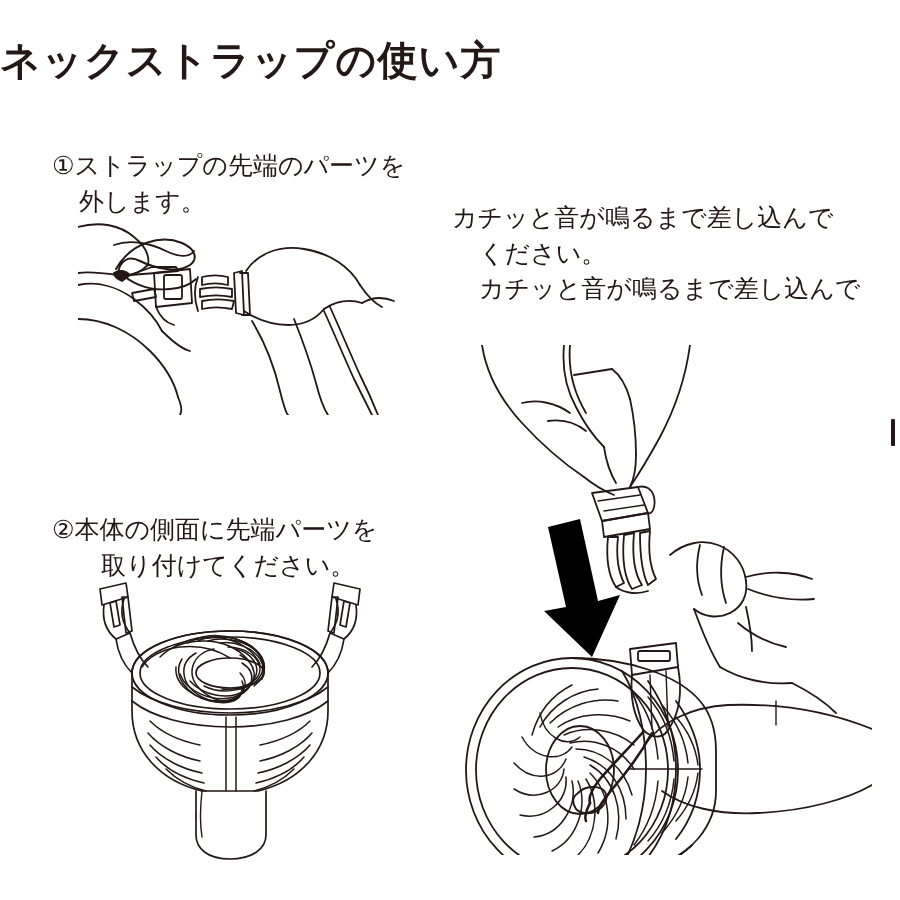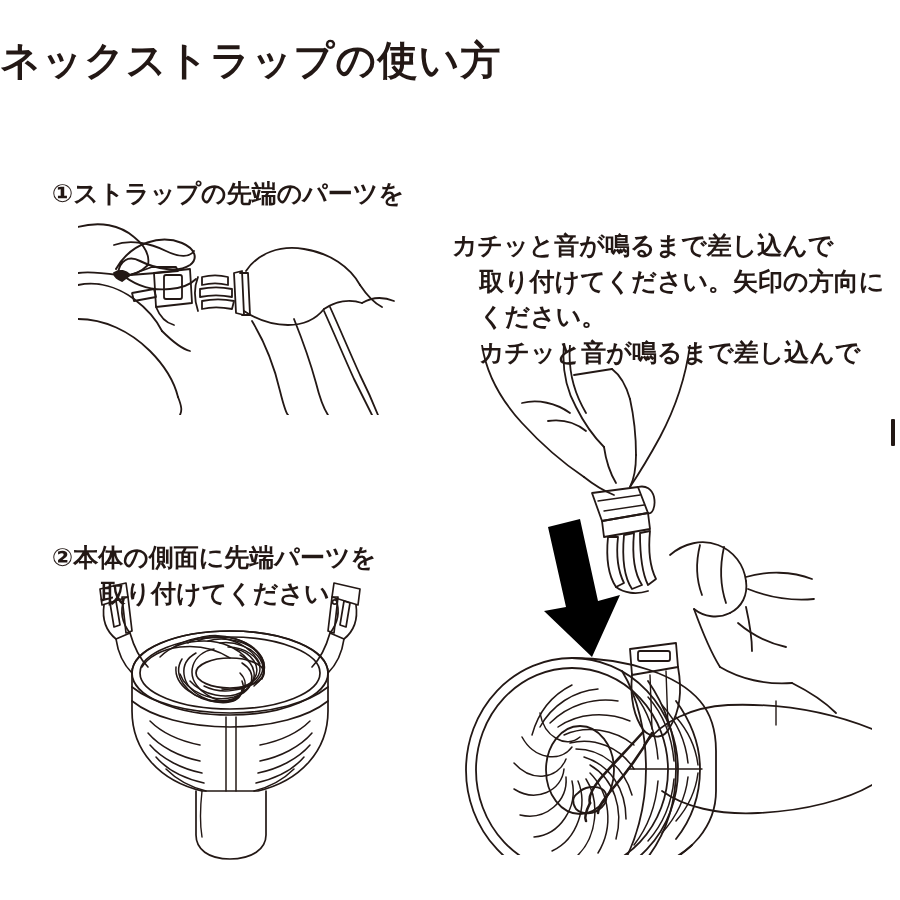--- a/index.html
+++ b/index.html
@@ -30,25 +30,24 @@
     color: #231815;
     line-height: 1.2;
     white-space: nowrap;
   }
 
   
   .step-text {
     position: absolute;
     color: #231815;
     font-size: 25px;
-    font-weight: 700;
+    font-weight: 400;
     line-height: 1.42;
     letter-spacing: 0px;
     white-space: nowrap;
-    margin-top: 28px;
   }
   .step-text .line {
     display: block;
   }
   .step-text .line.indent {
     padding-left: 27px;
   }
 
   #step1-text { left: 52px; top: 148px; }
   #step2-text { left: 52px; top: 512px; text-align: center; }
@@ -79,20 +78,21 @@
 </style>
 </head>
 <body>
 
 <div id="page">
 
   <div class="title">ネックストラップの使い方</div>
 
   <div class="step-text" id="step1-text">
     <span class="line">①ストラップの先端のパーツを</span>
+    <span class="line indent">外します。</span>
   </div>
 
   <div class="illus" id="illus-step1">
     <svg width="320" height="200" viewBox="0 0 320 200" fill="none" stroke="#231815" stroke-width="1.8" stroke-linecap="round" stroke-linejoin="round">
 
       <path d="M0 12 C22 6 42 10 56 22 C66 30 72 40 70 50"></path>
       <path d="M70 50 C62 58 52 62 40 60 C26 58 12 56 0 58"></path>
       <path d="M36 30 C52 24 72 28 88 36 C102 43 112 42 116 36"></path>
       <path d="M42 58 C56 70 74 76 92 74 C104 73 112 70 118 64"></path>
       <path d="M0 70 C20 66 40 72 56 84 C68 93 78 104 84 116"></path>
@@ -202,21 +202,20 @@
       <path d="M138 142 L138 216" stroke-width="1.5"></path>
       <path d="M148 142 L148 216" stroke-width="1.5"></path>
 
       <path d="M108 216 L108 260 C108 274 120 284 142 284 C164 284 178 274 178 260 L178 216"></path>
       <path d="M114 216 C112 234 112 250 114 262" stroke-width="1.4"></path>
     </svg>
   </div>
 
   <div class="step-text" id="step3-text">
     <span class="line">カチッと音が鳴るまで差し込んで</span>
-    <span class="line indent">取り付けてください。矢印の方向に</span>
     <span class="line indent">ください。</span>
     <span class="line indent">カチッと音が鳴るまで差し込んで</span>
   </div>
 
   <div class="illus" id="illus-step3">
     <svg width="420" height="510" viewBox="0 0 420 510" fill="none" stroke="#231815" stroke-width="1.8" stroke-linecap="round" stroke-linejoin="round">
 
       <g>
         <path d="M30 0 C34 26 48 54 70 78 C92 102 114 120 132 132"></path>
         <path d="M132 132 C142 140 152 146 162 150"></path>

